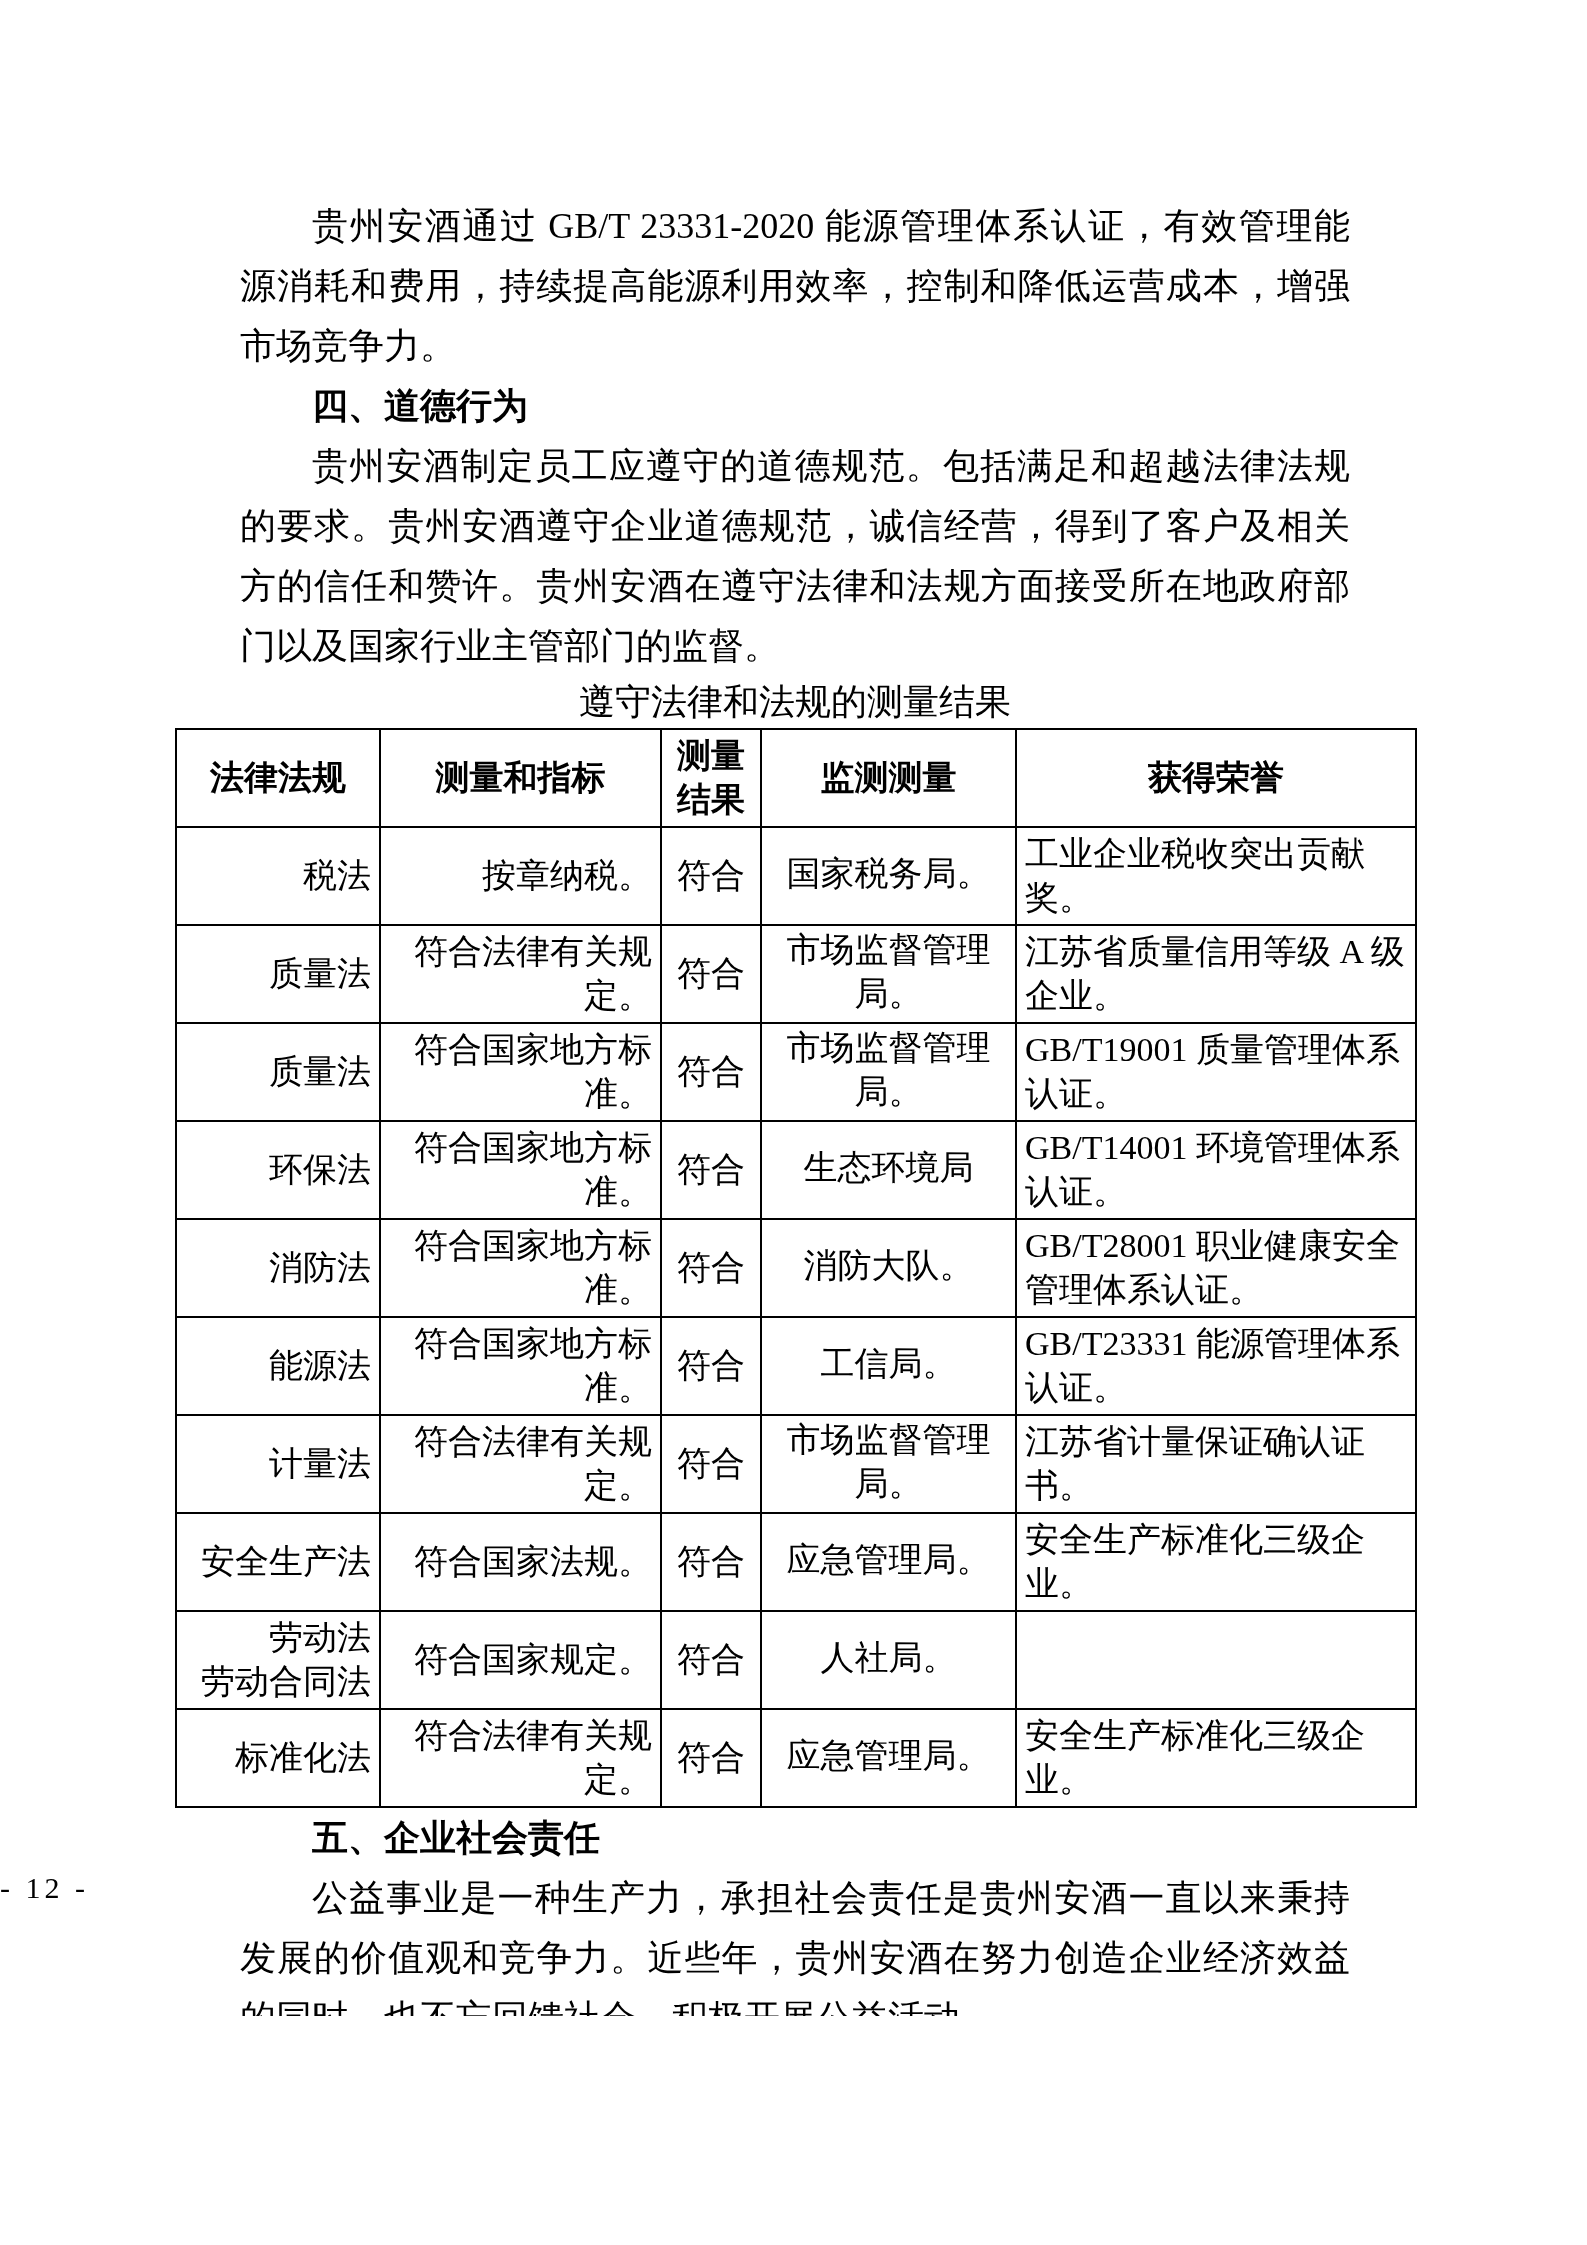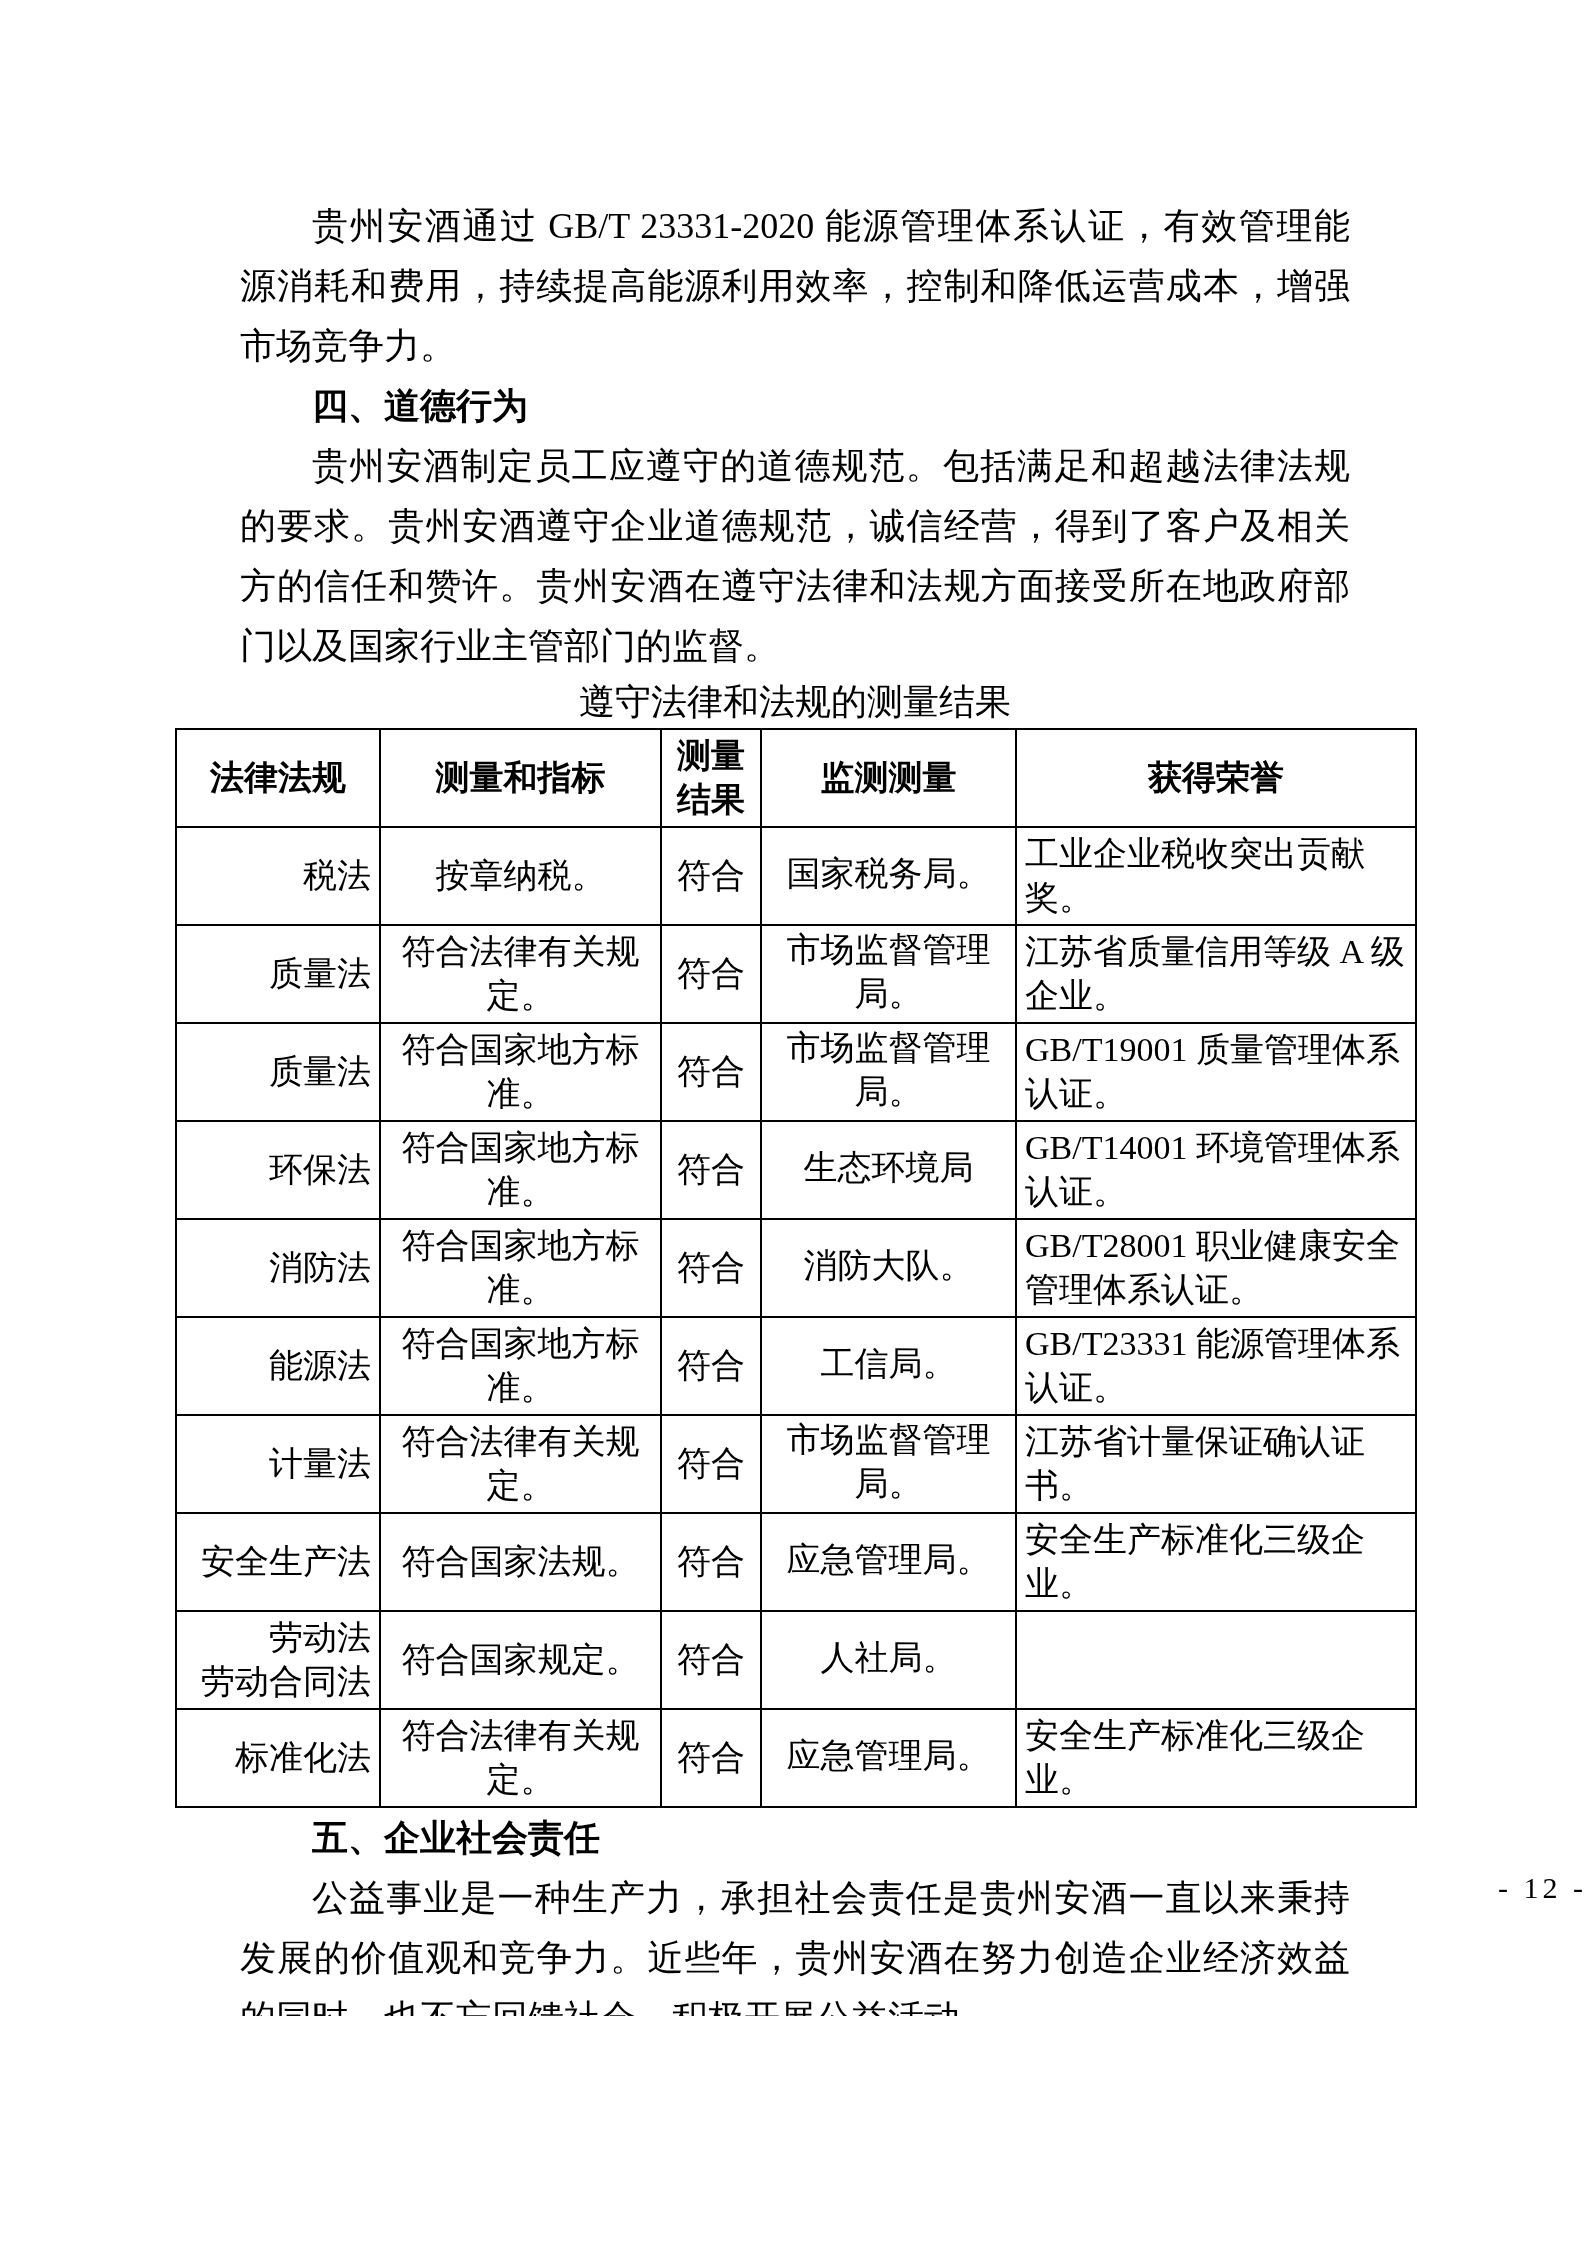--- a/index.html
+++ b/index.html
@@ -63,21 +63,21 @@
   }
   .compliance-table td {
     height: 84px;
   }
   .c-law {
     text-align: right;
     white-space: pre-line;
     padding: 4px 6px;
   }
   .c-measure {
-    text-align: center;
+    text-align: right;
     padding: 4px 12px;
     margin-top: 44px;
   }
   .c-result {
     text-align: center;
     padding: 4px 2px;
   }
   .c-monitor {
     text-align: center;
     padding: 4px 12px;
@@ -85,21 +85,21 @@
   }
   .c-honor {
     text-align: left;
     padding: 4px 10px;
   }
   .page-number {
     position: absolute;
     bottom: 108px;
     left: 0;
     width: 100%;
-    text-align: right;
+    text-align: left;
     font-size: 30px;
     line-height: 40px;
     letter-spacing: 4px;
   }
 </style>
 </head>
 <body>
 
 <div class="page">
 

